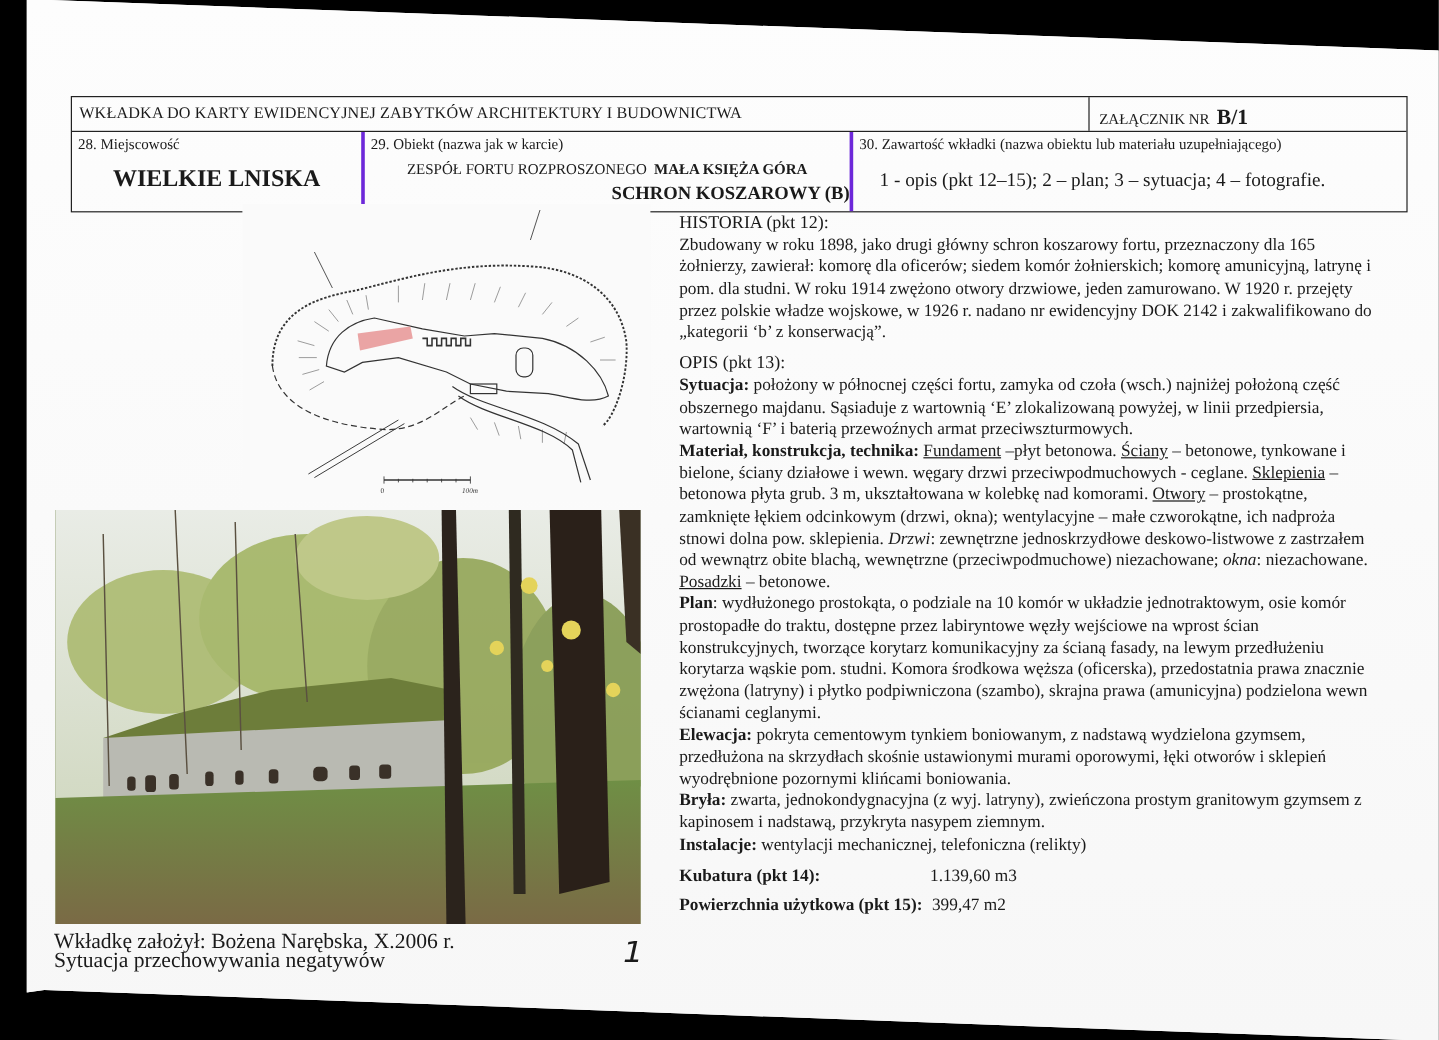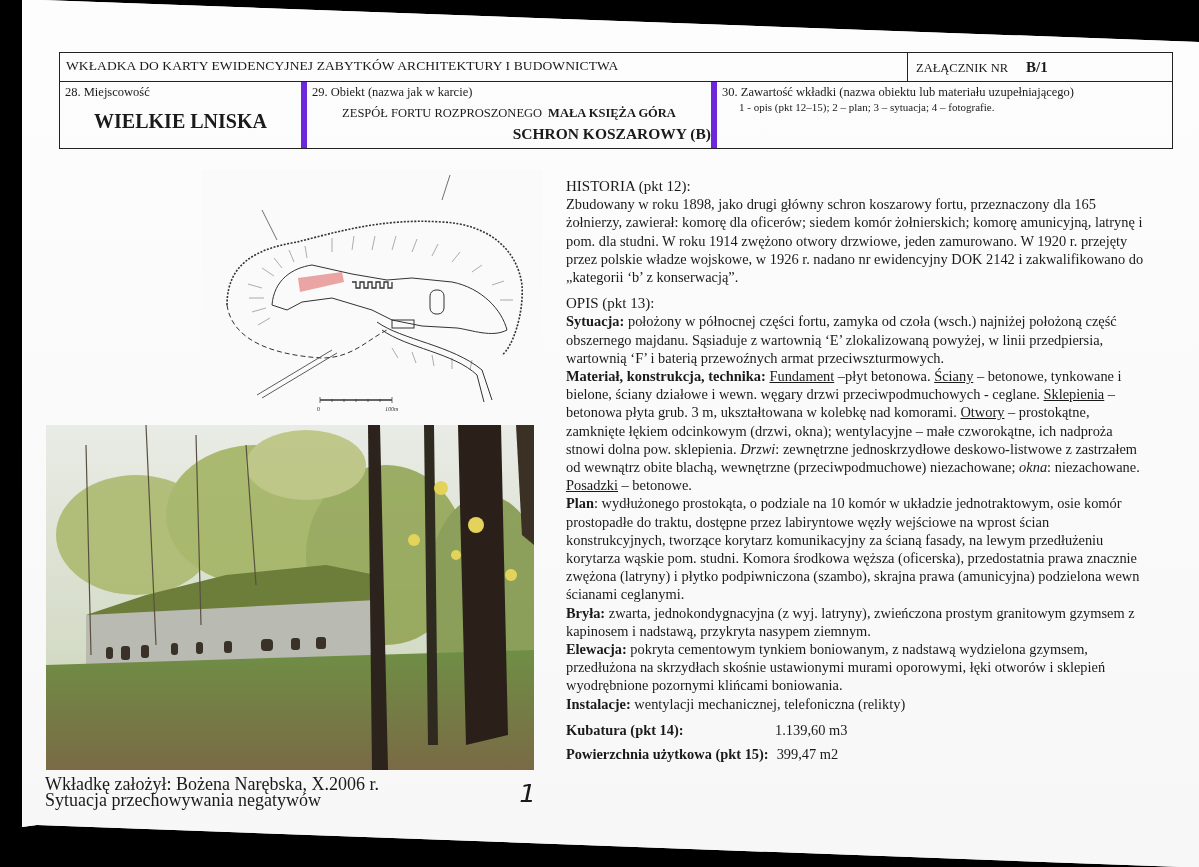--- a/index.html
+++ b/index.html
@@ -1,34 +1,34 @@
 <!DOCTYPE html>
 <html><head>
 <meta charset="utf-8">
 <style>
   html, body { margin:0; padding:0; }
   body { width:1199px; height:867px; background:#000; position:relative; overflow:hidden; font-family:"Liberation Serif", "DejaVu Serif", serif; color:#1a1a1a; }
   .sheet { position:absolute; left:22px; top:0; width:1177px; height:867px; background:#fbfbfb;
     clip-path: polygon(0 0, 20px 0, 1177px 42px, 1177px 867px, 1175px 867px, 1160px 867px, 15px 825px, 0 827px); }
   .sheet-bg { position:absolute; inset:0; background: linear-gradient(180deg,#fdfdfd 0%, #f7f7f7 100%); }
-  .header-table { position:absolute; left:37px; top:52px; width:1112px; border:1px solid #222; }
+  .header-table { position:absolute; left:37px; top:80px; width:1112px; border:1px solid #222; }
   .h-row1 { display:flex; height:28px; border-bottom:1px solid #222; }
   .h-title { flex:1; font-size:13.5px; padding:5px 6px 0; letter-spacing:0.1px; }
   .h-annex { width:248px; border-left:1px solid #222; font-size:12.5px; padding:6px 8px 0; }
-  .h-annex b { font-size:15px; margin-left:18px; }
+  .h-annex b { font-size:18px; margin-left:6px; }
   .h-row2 { display:flex; height:66px; }
-  .h-cell { position:relative; border-left:6px solid #6d28d9; }
+  .h-cell { position:relative; border-left:3px solid #6d28d9; }
   .h-cell:first-child { border-left:none; }
   .c28 { width:241px; } .c29 { width:404px; } .c30 { flex:1; }
   .cell-label { font-size:12.5px; padding:3px 5px 0; }
   .city { font-weight:bold; font-size:20px; text-align:center; margin-top:10px; }
   .obj1 { font-size:12.5px; text-align:center; margin-top:6px; }
   .obj1 b { font-size:12.5px; margin-left:6px; }
   .obj2 { font-weight:bold; font-size:15.5px; text-align:right; margin-top:4px; }
-  .contents { font-size:11px; margin-top:1px; padding-left:22px; }
+  .contents { font-size:16px; margin-top:14px; padding-left:22px; }
 
   .plan-box { position:absolute; left:180px; top:170px; width:340px; height:248px; background:#fafafa; }
   .photo { position:absolute; left:24px; top:425px; width:488px; height:345px; overflow:hidden; background:#8a9a6a; }
   .caption { position:absolute; left:23px; top:776px; font-size:18px; line-height:16px; }
   .page-num { position:absolute; left:498px; top:780px; font-size:24px; font-style:italic; font-family:"DejaVu Sans", sans-serif; transform:scaleX(1.1); }
 
   .text-col { position:absolute; left:544px; top:177px; width:585px; font-size:14.4px; line-height:18.2px; }
   .text-col p { margin:0; }
   .sec-h { font-weight:normal; font-size:15px; }
   .sp { height:8px; }
@@ -164,22 +164,22 @@
   <div class="page-num">1</div>
 
   <div class="text-col">
     <p class="sec-h">HISTORIA (pkt 12):</p>
     <p>Zbudowany w roku 1898, jako drugi główny schron koszarowy fortu, przeznaczony dla 165 żołnierzy, zawierał: komorę dla oficerów; siedem komór żołnierskich; komorę amunicyjną, latrynę i pom. dla studni. W roku 1914 zwężono otwory drzwiowe, jeden zamurowano. W 1920 r. przejęty przez polskie władze wojskowe, w 1926 r. nadano nr ewidencyjny DOK 2142 i zakwalifikowano do „kategorii ‘b’ z konserwacją”.</p>
     <div class="sp"></div>
     <p class="sec-h">OPIS (pkt 13):</p>
     <p><b>Sytuacja:</b><span> położony w północnej części fortu, zamyka od czoła (wsch.) najniżej położoną część obszernego majdanu. Sąsiaduje z wartownią ‘E’ zlokalizowaną powyżej, w linii przedpiersia, wartownią ‘F’ i baterią przewoźnych armat przeciwszturmowych.</span></p>
     <p><b>Materiał, konstrukcja, technika:</b> <span class="u">Fundament</span><span> –płyt betonowa. </span><span class="u">Ściany</span><span> – betonowe, tynkowane i bielone, ściany działowe i wewn. węgary drzwi przeciwpodmuchowych - ceglane. </span><span class="u">Sklepienia</span><span> – betonowa płyta grub. 3 m, ukształtowana w kolebkę nad komorami. </span><span class="u">Otwory</span><span> – prostokątne, zamknięte łękiem odcinkowym (drzwi, okna); wentylacyjne – małe czworokątne, ich nadproża stnowi dolna pow. sklepienia. </span><i>Drzwi</i><span>: zewnętrzne jednoskrzydłowe deskowo-listwowe z zastrzałem od wewnątrz obite blachą, wewnętrzne (przeciwpodmuchowe) niezachowane; </span><i>okna</i><span>: niezachowane. </span><span class="u">Posadzki</span><span> – betonowe.</span></p>
     <p><b>Plan</b><span>: wydłużonego prostokąta, o podziale na 10 komór w układzie jednotraktowym, osie komór prostopadłe do traktu, dostępne przez labiryntowe węzły wejściowe na wprost ścian konstrukcyjnych, tworzące korytarz komunikacyjny za ścianą fasady, na lewym przedłużeniu korytarza wąskie pom. studni. Komora środkowa węższa (oficerska), przedostatnia prawa znacznie zwężona (latryny) i płytko podpiwniczona (szambo), skrajna prawa (amunicyjna) podzielona wewn ścianami ceglanymi.</span></p>
+    <p><b>Elewacja:</b><span> pokryta cementowym tynkiem boniowanym, z nadstawą wydzielona gzymsem, przedłużona na skrzydłach skośnie ustawionymi murami oporowymi, łęki otworów i sklepień wyodrębnione pozornymi klińcami boniowania.</span></p>
     <p><b>Bryła:</b><span> zwarta, jednokondygnacyjna (z wyj. latryny), zwieńczona prostym granitowym gzymsem z kapinosem i nadstawą, przykryta nasypem ziemnym.</span></p>
-    <p><b>Elewacja:</b><span> pokryta cementowym tynkiem boniowanym, z nadstawą wydzielona gzymsem, przedłużona na skrzydłach skośnie ustawionymi murami oporowymi, łęki otworów i sklepień wyodrębnione pozornymi klińcami boniowania.</span></p>
     <p><b>Instalacje:</b><span> wentylacji mechanicznej, telefoniczna (relikty)</span></p>
     <div class="metric" style="margin-top:8px;">
       <span class="ml" style="width:209px;">Kubatura (pkt 14):</span>
       <span>1.139,60 m3</span>
     </div>
     <div class="metric">
       <span class="ml" style="margin-right:8px;">Powierzchnia użytkowa (pkt 15):</span>
       <span>399,47 m2</span>
     </div>
   </div>

